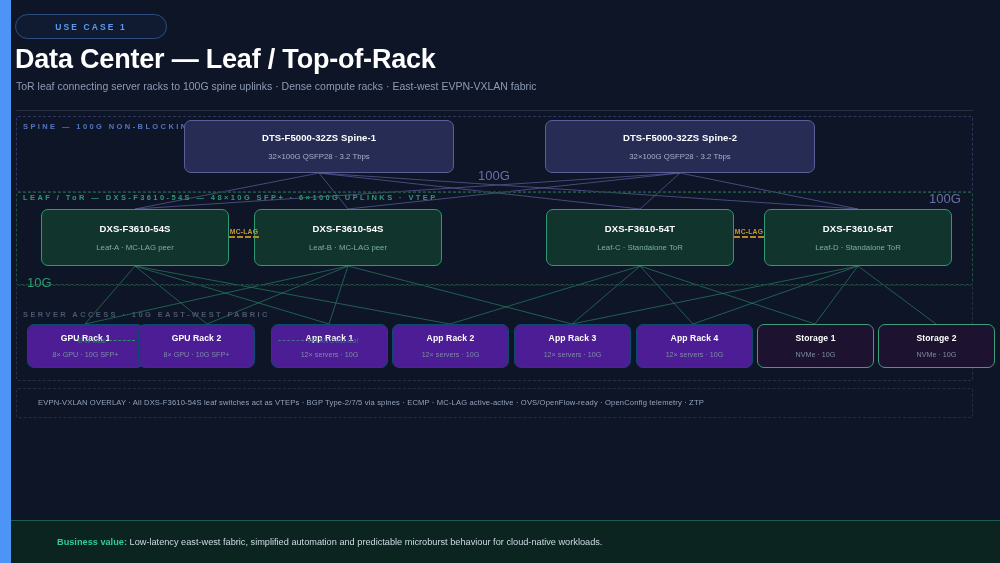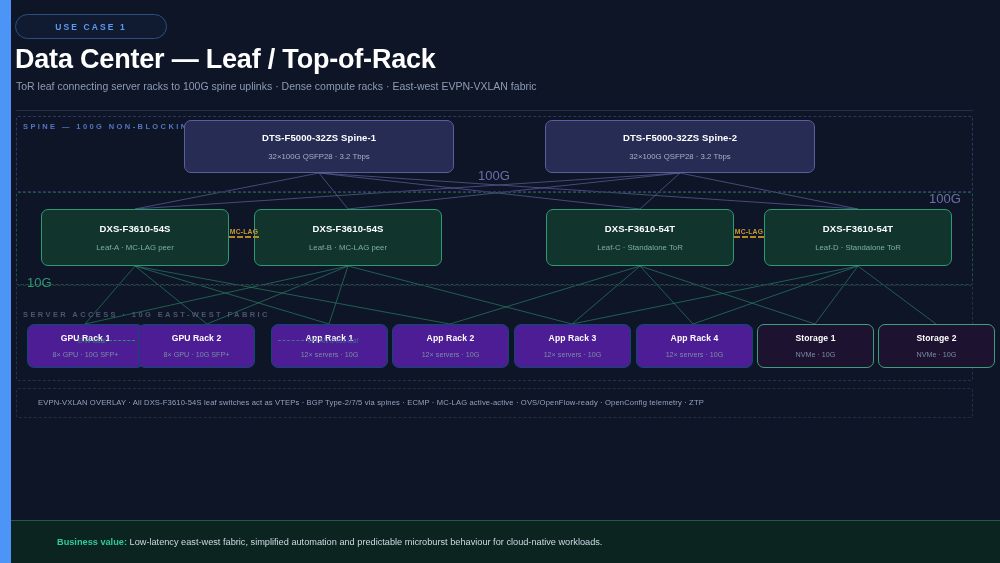--- a/index.html
+++ b/index.html
@@ -234,20 +234,21 @@
   <div class="title">Data Center — Leaf / Top-of-Rack</div>
   <div class="subtitle">ToR leaf connecting server racks to 100G spine uplinks · Dense compute racks · East-west EVPN-VXLAN fabric</div>
   <div class="hrule"></div>
 
   <div class="band band-spine"></div>
   <div class="band band-leaf"></div>
   <div class="band band-access"></div>
   <div class="band band-footer"></div>
 
   <div class="band-label lbl-spine">SPINE — 100G NON-BLOCKING FABRIC</div>
+  <div class="band-label lbl-leaf">LEAF / ToR — DXS-F3610-54S — 48×10G SFP+ · 6×100G UPLINKS · VTEP</div>
   <div class="band-label lbl-access">SERVER ACCESS · 10G EAST-WEST FABRIC</div>
 
   <div class="node spine-node" id="spine-1">
     <div class="n-title">DTS-F5000-32ZS  Spine-1</div>
     <div class="n-sub">32×100G QSFP28 · 3.2 Tbps</div>
   </div>
   <div class="node spine-node" id="spine-2">
     <div class="n-title">DTS-F5000-32ZS  Spine-2</div>
     <div class="n-sub">32×100G QSFP28 · 3.2 Tbps</div>
   </div>

